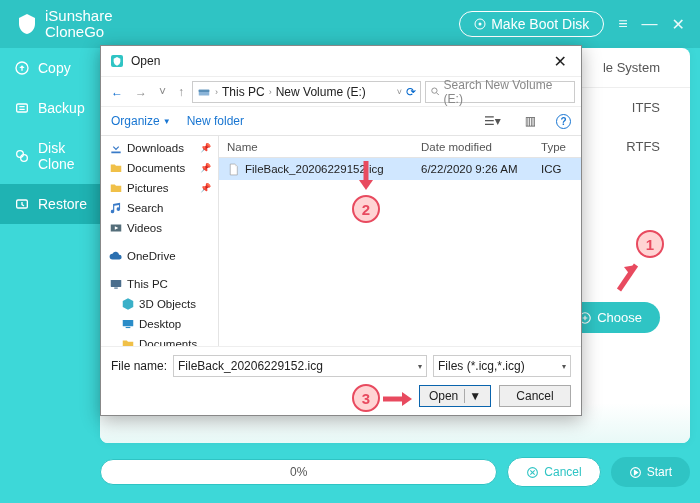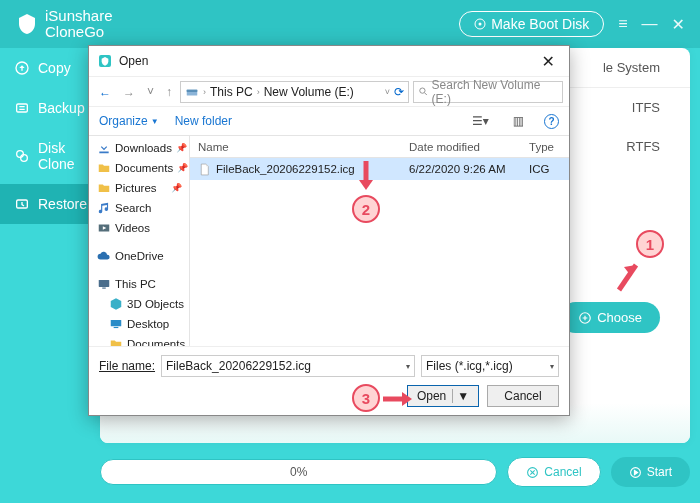--- a/index.html
+++ b/index.html
@@ -32,53 +32,53 @@
 
 
 .bottom-bar { position: absolute; left: 100px; right: 10px; bottom: 10px; height: 42px; display: flex; align-items: center; gap: 10px; }
 .progress { flex: 1; height: 26px; border: 1.5px solid #2fc4c4; border-radius: 14px; background: #fff; display: flex; align-items: center; justify-content: center; font-size: 12px; color: #555; }
 .pill-btn { height: 30px; border-radius: 16px; padding: 0 18px; font-size: 12px; display: inline-flex; align-items: center; cursor: pointer; }
 .pill-cancel { border: 1.5px solid #2fc4c4; color: #2fc4c4; background: #fff; }
 .pill-start { background: #2fc4c4; color: #fff; }
 .pill-btn svg { margin-right: 5px; }
 
 
-.dialog { position: absolute; left: 88px; top: 45px; width: 482px; height: 371px; background: #fff; border: 1px solid #888; box-shadow: 0 4px 18px rgba(0,0,0,.3); display: flex; flex-direction: column; font-size: 12px; color: #222; }
+.dialog { position: absolute; left: 100px; top: 45px; width: 482px; height: 371px; background: #fff; border: 1px solid #888; box-shadow: 0 4px 18px rgba(0,0,0,.3); display: flex; flex-direction: column; font-size: 12px; color: #222; }
 .dlg-title { height: 30px; display: flex; align-items: center; padding: 0 8px; }
 .dlg-title svg { margin-right: 6px; }
 .dlg-title .spacer { flex: 1; }
 .close-x { font-size: 16px; cursor: pointer; padding: 2px 6px; }
 .dlg-nav { height: 30px; display: flex; align-items: center; padding: 0 6px; gap: 4px; border-top: 1px solid #eee; }
 .nav-arrow { color: #888; padding: 2px 4px; }
 .nav-arrow.active { color: #0066cc; }
 .addr-bar { flex: 1; height: 22px; border: 1px solid #ccc; display: flex; align-items: center; padding: 0 4px; gap: 4px; }
 .addr-crumb { color: #222; }
 .addr-sep { color: #888; font-size: 9px; }
 .search-box { width: 150px; height: 22px; border: 1px solid #ccc; display: flex; align-items: center; padding: 0 4px; color: #888; }
 .search-box svg { margin-right: 3px; }
 .dlg-toolbar { height: 30px; display: flex; align-items: center; padding: 0 10px; gap: 16px; border-top: 1px solid #eee; border-bottom: 1px solid #e4e4e4; }
 .org-link { color: #1976d2; display: flex; align-items: center; gap: 3px; }
 .dlg-toolbar .spacer { flex: 1; }
 .view-icon { color: #555; padding: 2px 4px; }
 .help-icon { color: #1976d2; font-weight: bold; border: 1.5px solid #1976d2; border-radius: 50%; width: 15px; height: 15px; display: flex; align-items: center; justify-content: center; font-size: 10px; }
 .dlg-body { flex: 1; display: flex; overflow: hidden; }
-.dlg-tree { width: 101px; border-right: 1px solid #e4e4e4; overflow-y: auto; padding: 2px 0 2px 6px; }
+.dlg-tree { width: 118px; border-right: 1px solid #e4e4e4; overflow-y: auto; padding: 2px 0 2px 6px; }
 .tree-item { display: flex; align-items: center; padding: 3px 2px; gap: 4px; white-space: nowrap; font-size: 11.5px; }
 .tree-item .tree-icon { width: 14px; height: 14px; display: flex; align-items: center; justify-content: center; }
 .dlg-list { flex: 1; display: flex; flex-direction: column; }
 .list-head { height: 22px; display: flex; align-items: center; border-bottom: 1px solid #e4e4e4; color: #555; font-size: 11.5px; }
 .col-name { flex: 1; padding-left: 8px; }
 .col-date { width: 120px; }
 .col-type { width: 40px; }
 .list-row { height: 22px; display: flex; align-items: center; font-size: 11.5px; }
 .list-row.sel { background: #d0e7ff; }
 .file-icon { margin: 0 5px 0 8px; }
 .dlg-footer { padding: 8px 10px; border-top: 1px solid #eee; }
 .fn-row { display: flex; align-items: center; gap: 6px; margin-bottom: 8px; }
-.fn-label { color: #222; text-decoration: underline; }
+.fn-label { color: #222; }
 .fn-input { flex: 1; height: 22px; border: 1px solid #ccc; padding: 0 4px; }
 .fn-filter { width: 138px; height: 22px; border: 1px solid #ccc; padding: 0 4px; display: flex; align-items: center; justify-content: space-between; }
 .btn-row { display: flex; justify-content: flex-end; gap: 8px; }
 .win-btn { height: 22px; min-width: 72px; border: 1px solid #aaa; background: #efefef; display: flex; align-items: center; justify-content: center; cursor: pointer; font-size: 12px; }
 .win-btn.primary { border: 1px solid #0a64ad; }
 .win-btn .split { margin-left: 6px; border-left: 1px solid #aaa; padding-left: 4px; }
 
 
 .badge { position: absolute; width: 28px; height: 28px; border: 2.5px solid #e84a5f; border-radius: 50%; background: #ffd4d4; color: #e84a5f; font-weight: bold; font-size: 15px; display: flex; align-items: center; justify-content: center; z-index: 10; }
 .arrow-ann { position: absolute; z-index: 9; }

